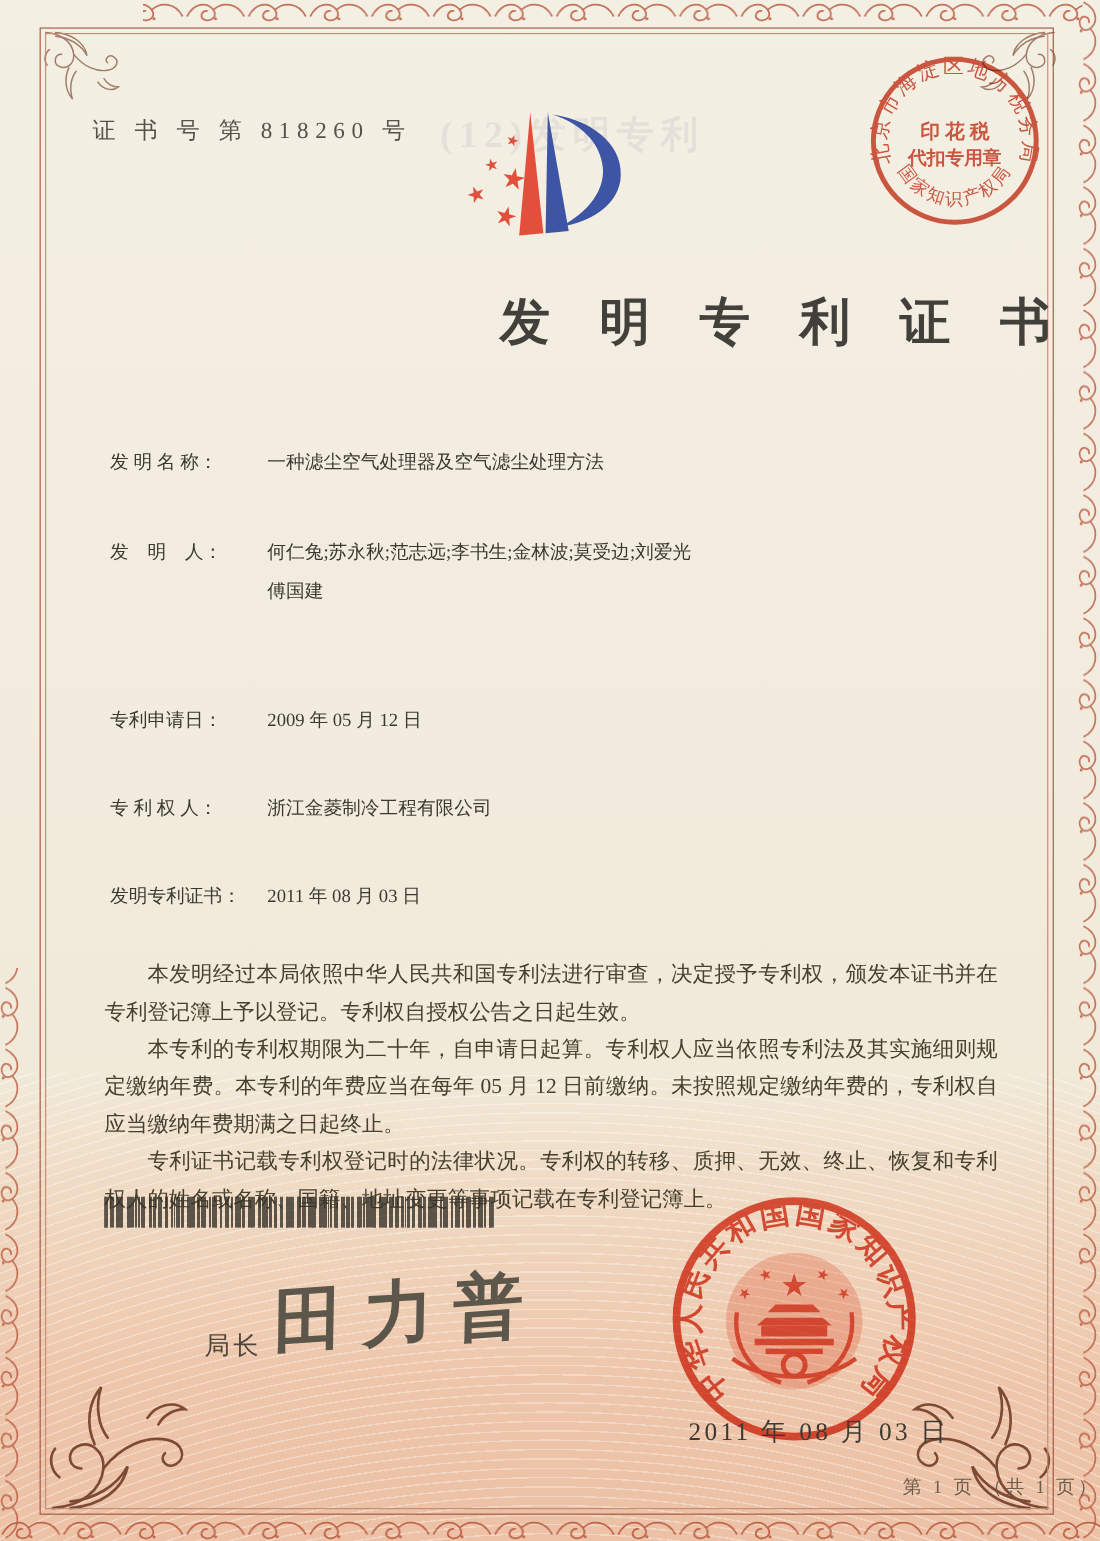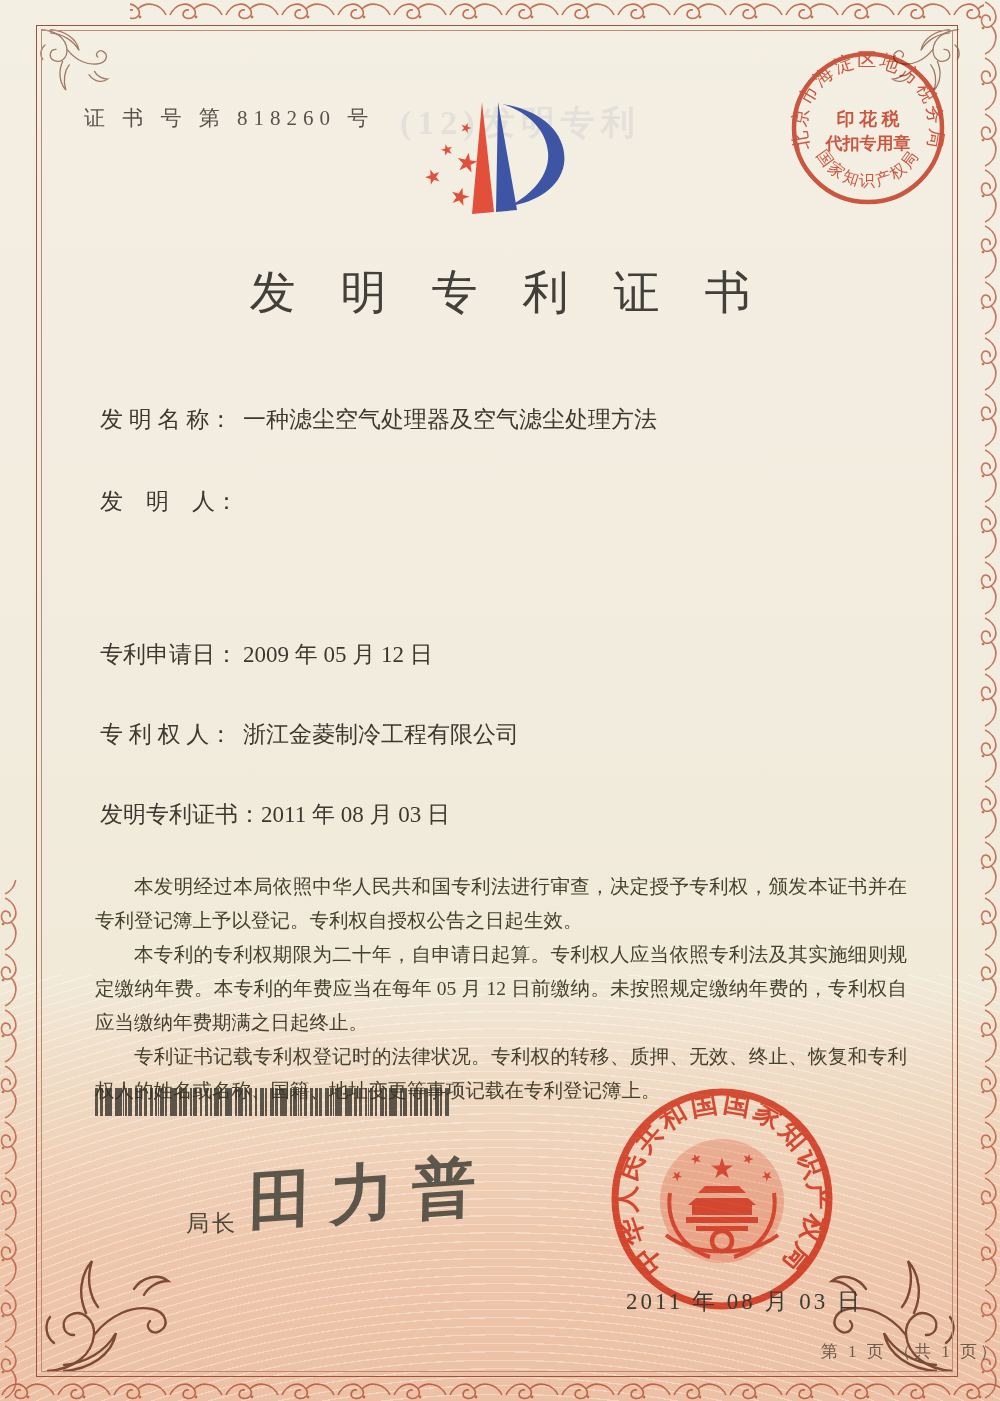--- a/index.html
+++ b/index.html
@@ -19,24 +19,24 @@
   .frame-inner{position:absolute;inset:4px;border:1px solid #c08a72;}
 
   .border-art{position:absolute;left:0;top:0;pointer-events:none;}
 
   .cert-no{position:absolute;left:84px;top:104px;font-size:21px;letter-spacing:6px;color:#56524b;}
   .ghost{position:absolute;left:400px;top:64px;font-size:34px;letter-spacing:6px;color:#8d93ad;
     opacity:.15;filter:blur(.6px);font-weight:600;margin-top:36px;}
 
   .logo{position:absolute;left:416px;top:100px;}
 
-  .title{position:absolute;left:0;width:100%;top:262px;text-align:center;font-size:46px;
-    letter-spacing:45px;text-indent:45px;color:#42403a;font-weight:400;}
-
-  .field{position:absolute;left:100px;width:812px;font-size:23px;line-height:36px;color:#3b392f;display:flex;}
+  .title{position:absolute;left:0;width:100%;top:262px;text-align:right;font-size:46px;
+    letter-spacing:45px;text-indent:45px;color:#42403a;font-weight:700;}
+
+  .field{position:absolute;left:100px;width:812px;font-size:17px;line-height:36px;color:#3b392f;display:flex;}
   .field .lab{flex:0 0 143px;white-space:pre;}
   .field .val{flex:1;white-space:pre-line;}
   .f-name{top:402px}.f-inv{top:484px}.f-no{top:566px}.f-file{top:637px}.f-own{top:717px}.f-grant{top:797px}
 
   .bodytxt{position:absolute;left:95px;width:812px;top:840px;font-size:19.5px;line-height:34px;
     color:#46402f;text-align:justify;margin-top:30px;}
   .bodytxt p{margin:0;text-indent:2em;}
 
   .barcode{position:absolute;left:95px;top:1088px;width:354px;height:28px;opacity:.8;
     background:
@@ -130,20 +130,22 @@
   </svg>
 
   <div class="title">发明专利证书</div>
 
   <div class="field f-name">
     <span class="lab">发 明 名 称：</span>
     <span class="val">一种滤尘空气处理器及空气滤尘处理方法</span>
   </div>
   <div class="field f-inv">
     <span class="lab">发　明　人：</span>
+    <span class="val">何仁兔;苏永秋;范志远;李书生;金林波;莫受边;刘爱光
+傅国建</span>
   </div>
   <div class="field f-file">
     <span class="lab">专利申请日：</span>
     <span class="val">2009 年 05 月 12 日</span>
   </div>
   <div class="field f-own">
     <span class="lab">专 利 权 人：</span>
     <span class="val">浙江金菱制冷工程有限公司</span>
   </div>
   <div class="field f-grant">

